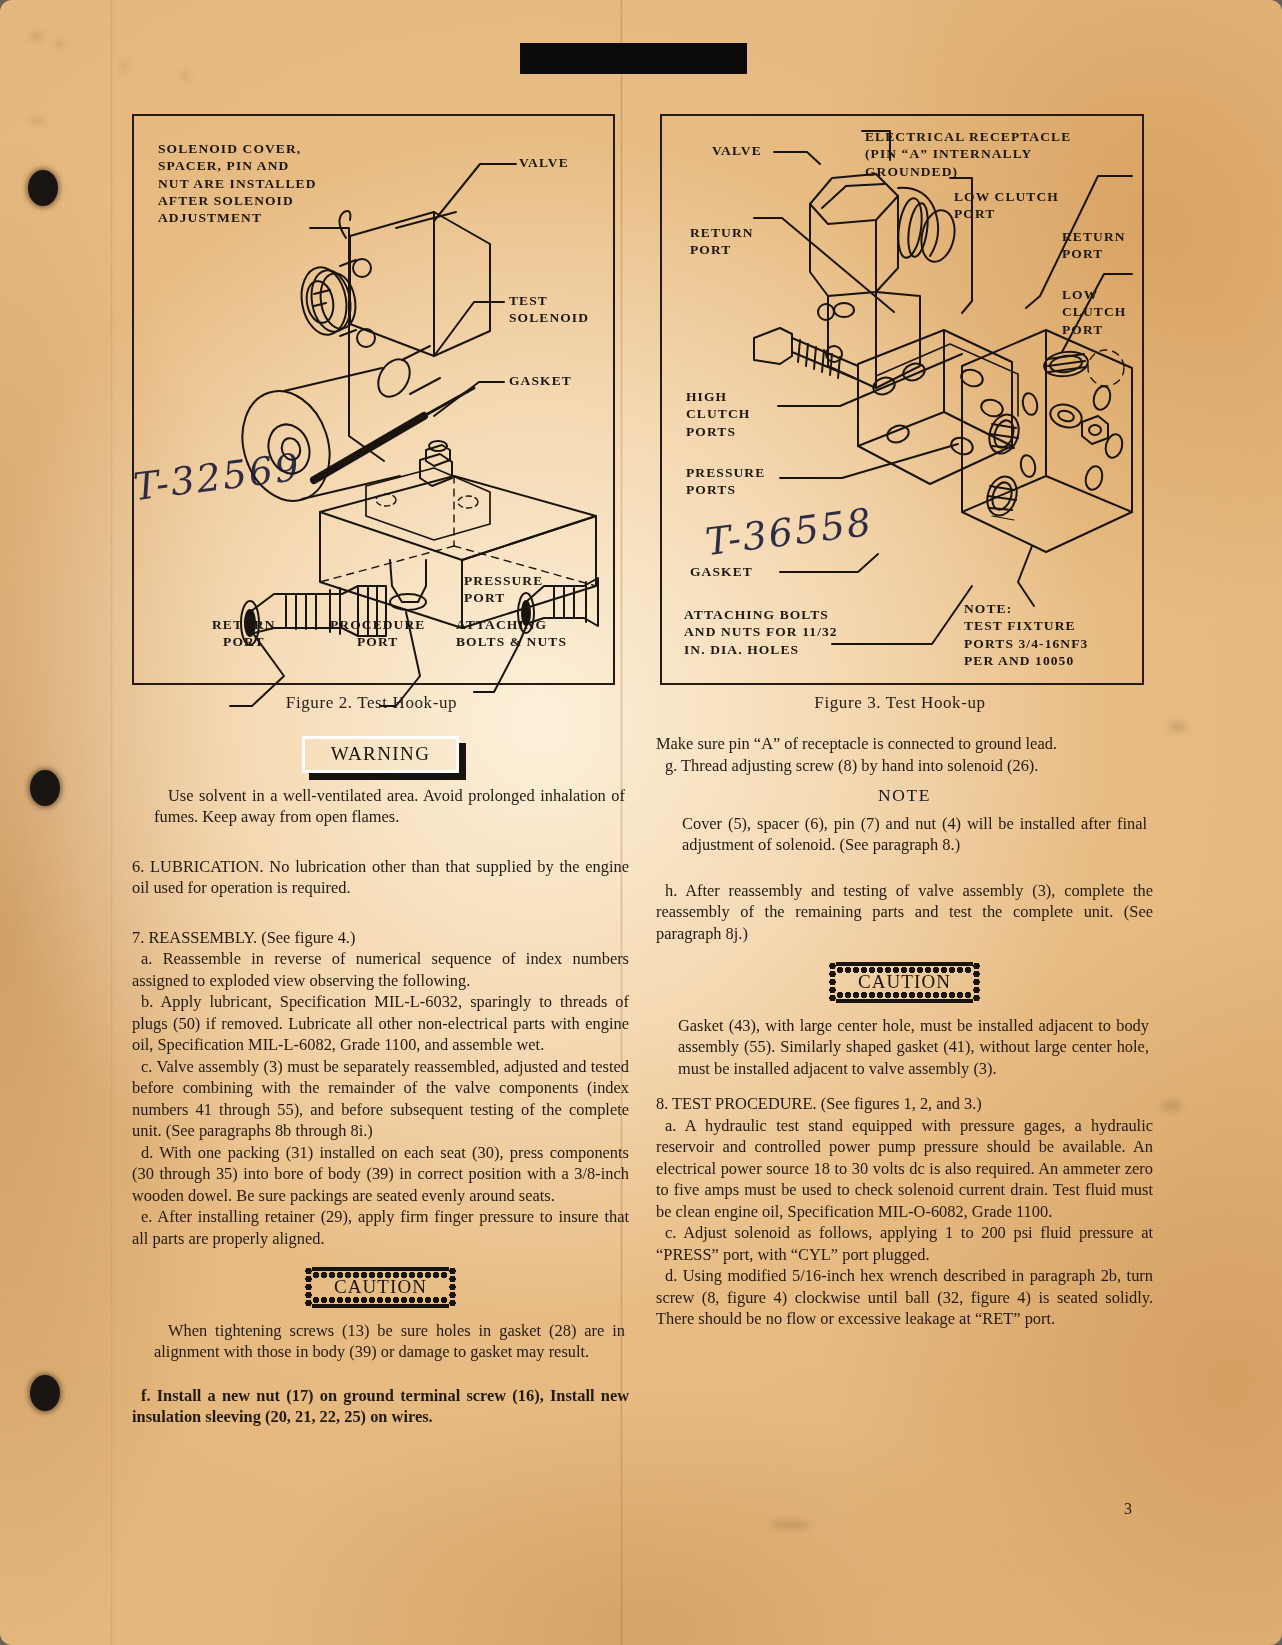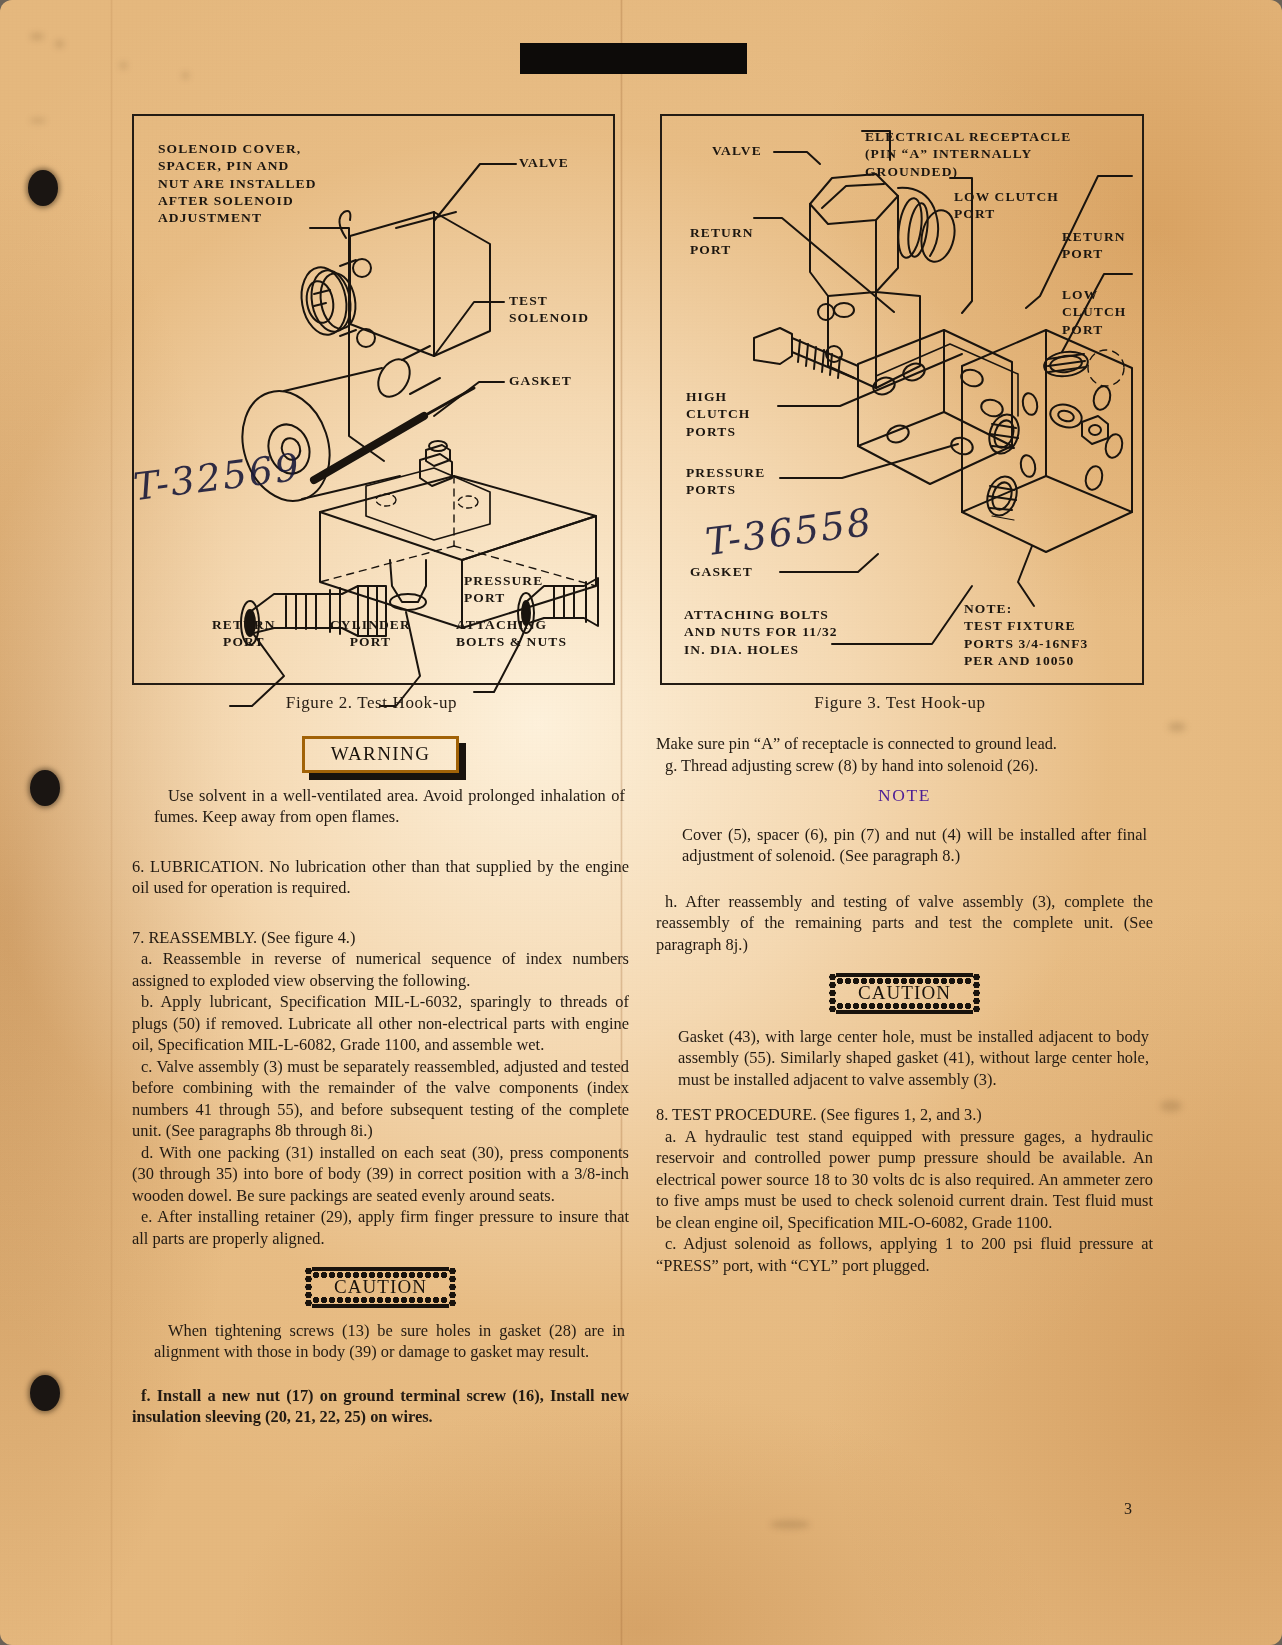--- a/index.html
+++ b/index.html
@@ -115,21 +115,21 @@
     text-align: justify;
   }
   .col p { margin: 0 0 0 0; }
   .col p.gap { margin-top: 28px; }
   .indent { text-indent: 9px; }
 
   
   .admon-wrap { display: flex; justify-content: center; margin: 14px 0 12px 0; }
   .warn-box {
     position: relative;
-    border: 3px solid #a16207;
+    border: 3px solid #ffffff;
     background: transparent;
     padding: 4px 26px 5px 26px;
     font-size: 19px;
     letter-spacing: 1.4px;
     color: #19130d;
     box-shadow: 7px 7px 0 0 #19130d;
   }
   .caution-box {
     position: relative;
     padding: 5px 22px 6px 22px;
@@ -150,22 +150,22 @@
     background:
       radial-gradient(circle at 3.5px 4px, #19130d 3.2px, transparent 3.4px) left top / 7px 8px repeat-y;
   }
   .caution-box::before { left: -7px; }
   .caution-box::after  { right: -7px; }
   .caution-inner { position: relative; z-index: 2; background: transparent; }
   .note-head {
     text-align: center;
     font-size: 17.5px;
     letter-spacing: 1.6px;
-    margin: 9px 0 17px 0;
-    color: #4c1d95;
+    margin: 9px 0 6px 0;
+    color: #0f172a;
   }
   .note-body { padding-left: 26px; padding-right: 6px; text-align: justify; }
   .indent-blk { padding-left: 22px; padding-right: 4px; }
 
   .page-num {
     position: absolute;
     font-size: 16px;
     color: #241c14;
   }
   .smudge {
@@ -293,21 +293,21 @@
 AFTER SOLENOID
 ADJUSTMENT</div>
     <div class="lbl" style="left:385px; top:38px;">VALVE</div>
     <div class="lbl" style="left:375px; top:176px; white-space:pre-line;">TEST
 SOLENOID</div>
     <div class="lbl" style="left:375px; top:256px;">GASKET</div>
     <div class="lbl" style="left:330px; top:456px; white-space:pre-line; text-align:left;">PRESSURE
 PORT</div>
     <div class="lbl" style="left:78px; top:500px; white-space:pre-line; text-align:center;">RETURN
 PORT</div>
-    <div class="lbl" style="left:196px; top:500px; white-space:pre-line; text-align:center;">CYLINDER
+    <div class="lbl" style="left:196px; top:500px; white-space:pre-line; text-align:center;">PROCEDURE
 PORT</div>
     <div class="lbl" style="left:322px; top:500px; white-space:pre-line; text-align:left;">ATTACHING
 BOLTS &amp; NUTS</div>
   </div>
 
   <div class="handwrite" style="left:133px; top:455px;">T-32569</div>
 
   <div class="fig-caption" style="left:132px; top:693px; width:479px;">Figure 2. Test Hook-up</div>
 
   <div class="fig-box" style="left:660px; top:114px; width:480px; height:567px;">
@@ -473,16 +473,17 @@
       <div class="caution-box">
         <span class="caution-inner">CAUTION</span>
       </div>
     </div>
 
     <p class="indent-blk">Gasket (43), with large center hole, must be installed adjacent to body assembly (55). Similarly shaped gasket (41), without large center hole, must be installed adjacent to valve assembly (3).</p>
 
     <p class="gap" style="margin-top:14px;">8. TEST PROCEDURE. (See figures 1, 2, and 3.)</p>
     <p class="indent">a. A hydraulic test stand equipped with pressure gages, a hydraulic reservoir and controlled power pump pressure should be available. An electrical power source 18 to 30 volts dc is also required. An ammeter zero to five amps must be used to check solenoid current drain. Test fluid must be clean engine oil, Specification MIL-O-6082, Grade 1100.</p>
     <p class="indent">c. Adjust solenoid as follows, applying 1 to 200 psi fluid pressure at “PRESS” port, with “CYL” port plugged.</p>
+    <p class="indent">d. Using modified 5/16-inch hex wrench described in paragraph 2b, turn screw (8, figure 4) clockwise until ball (32, figure 4) is seated solidly. There should be no flow or excessive leakage at “RET” port.</p>
   </div>
 
   <div class="page-num" style="left:1124px; top:1500px;">3</div>
 </div>
 
 </body></html>

